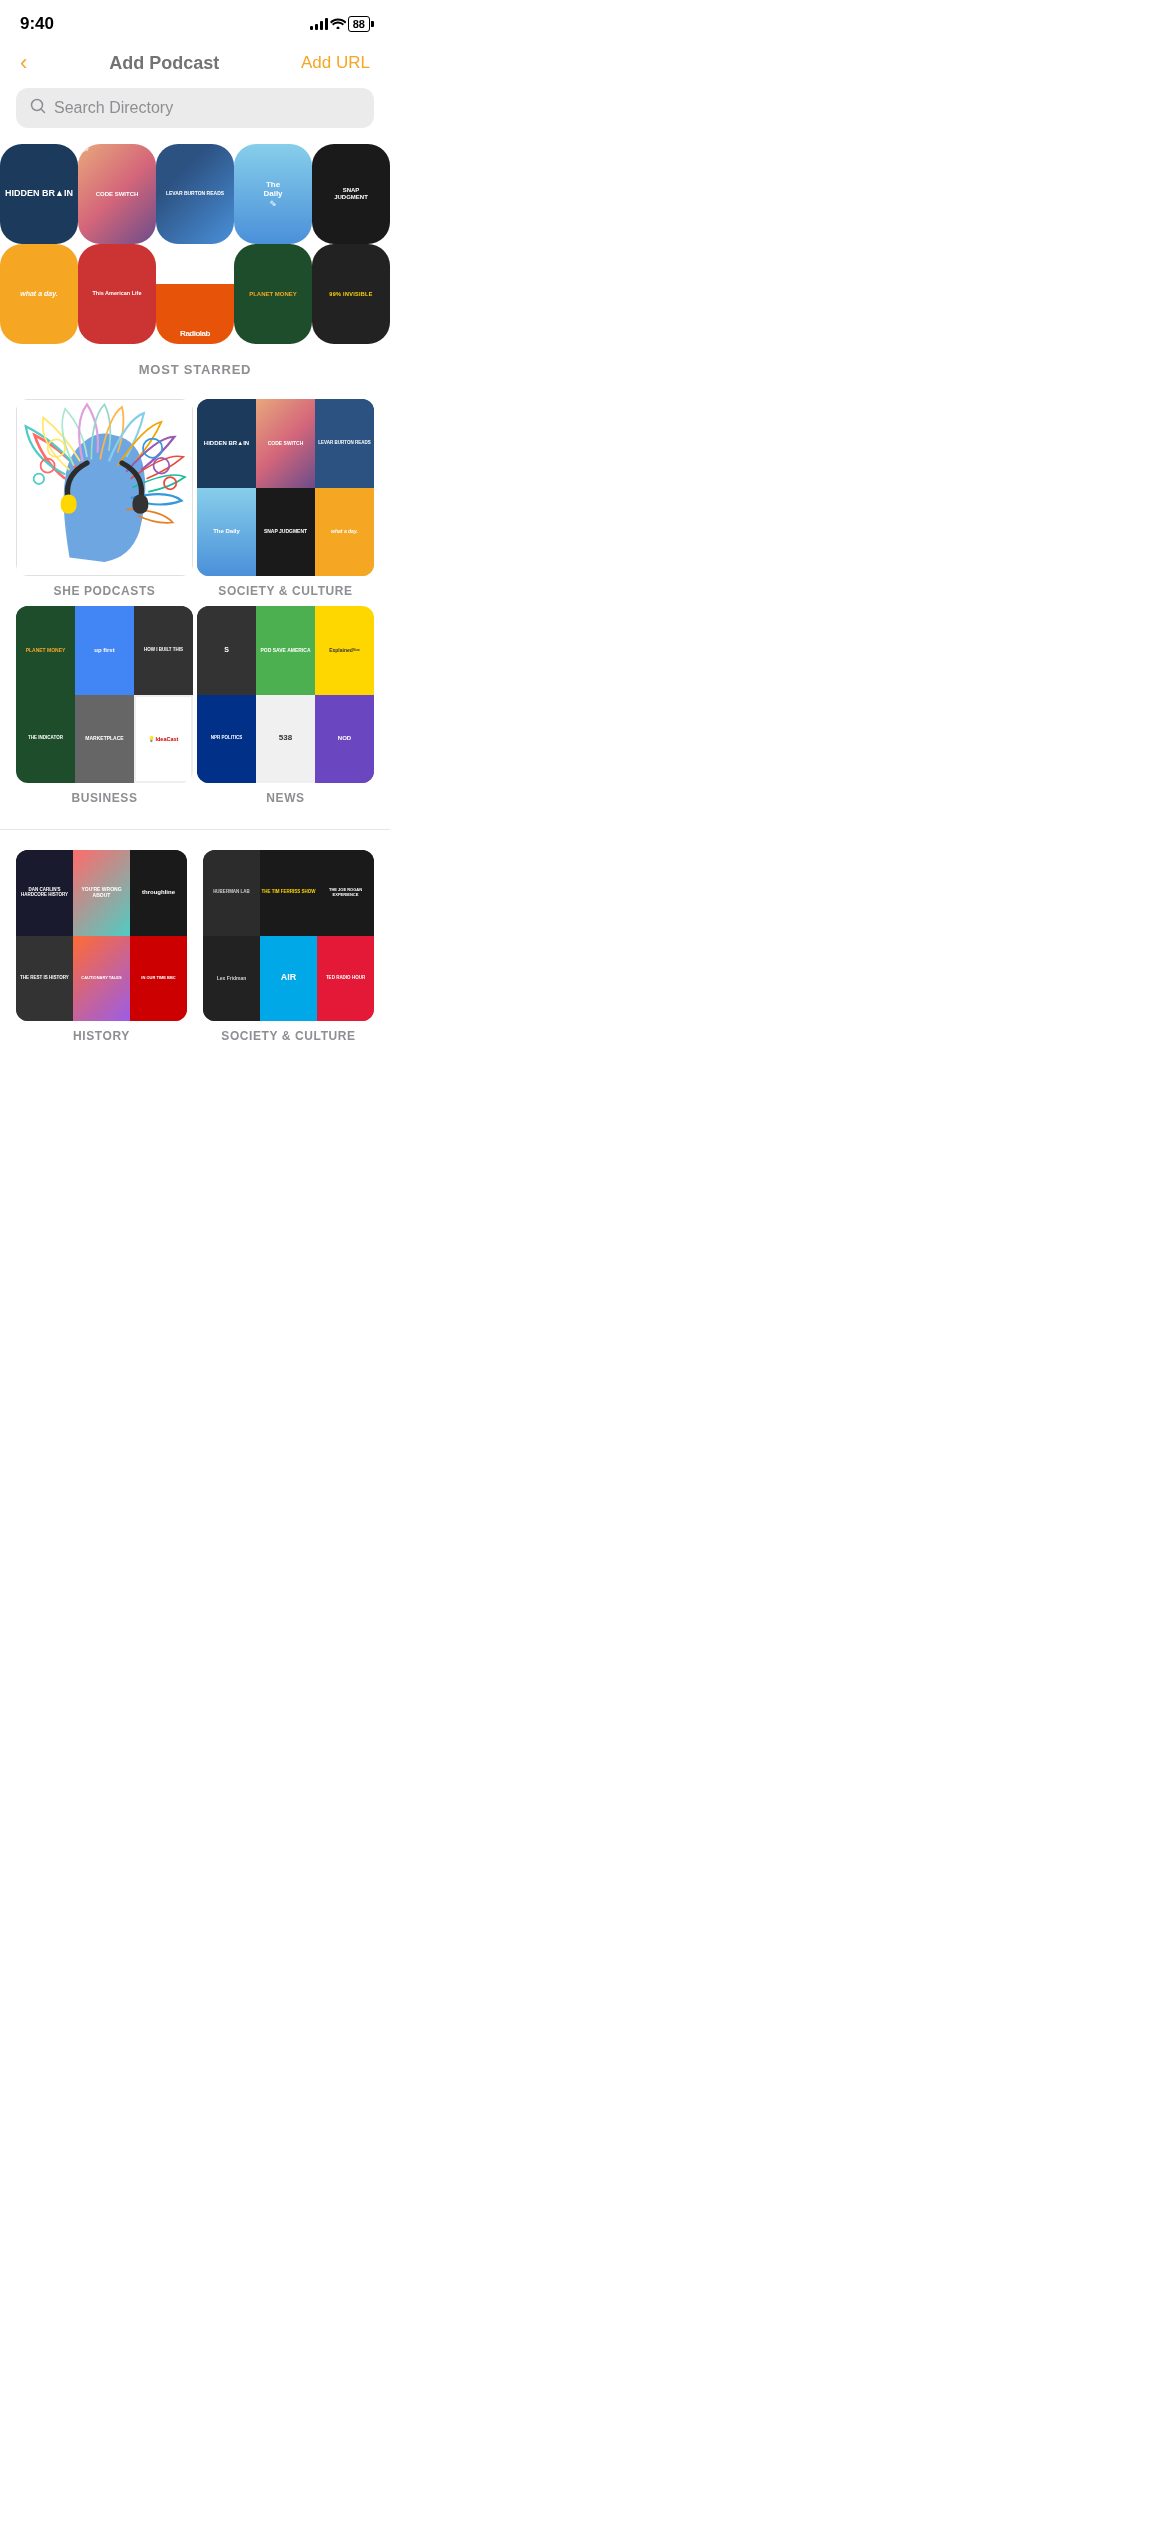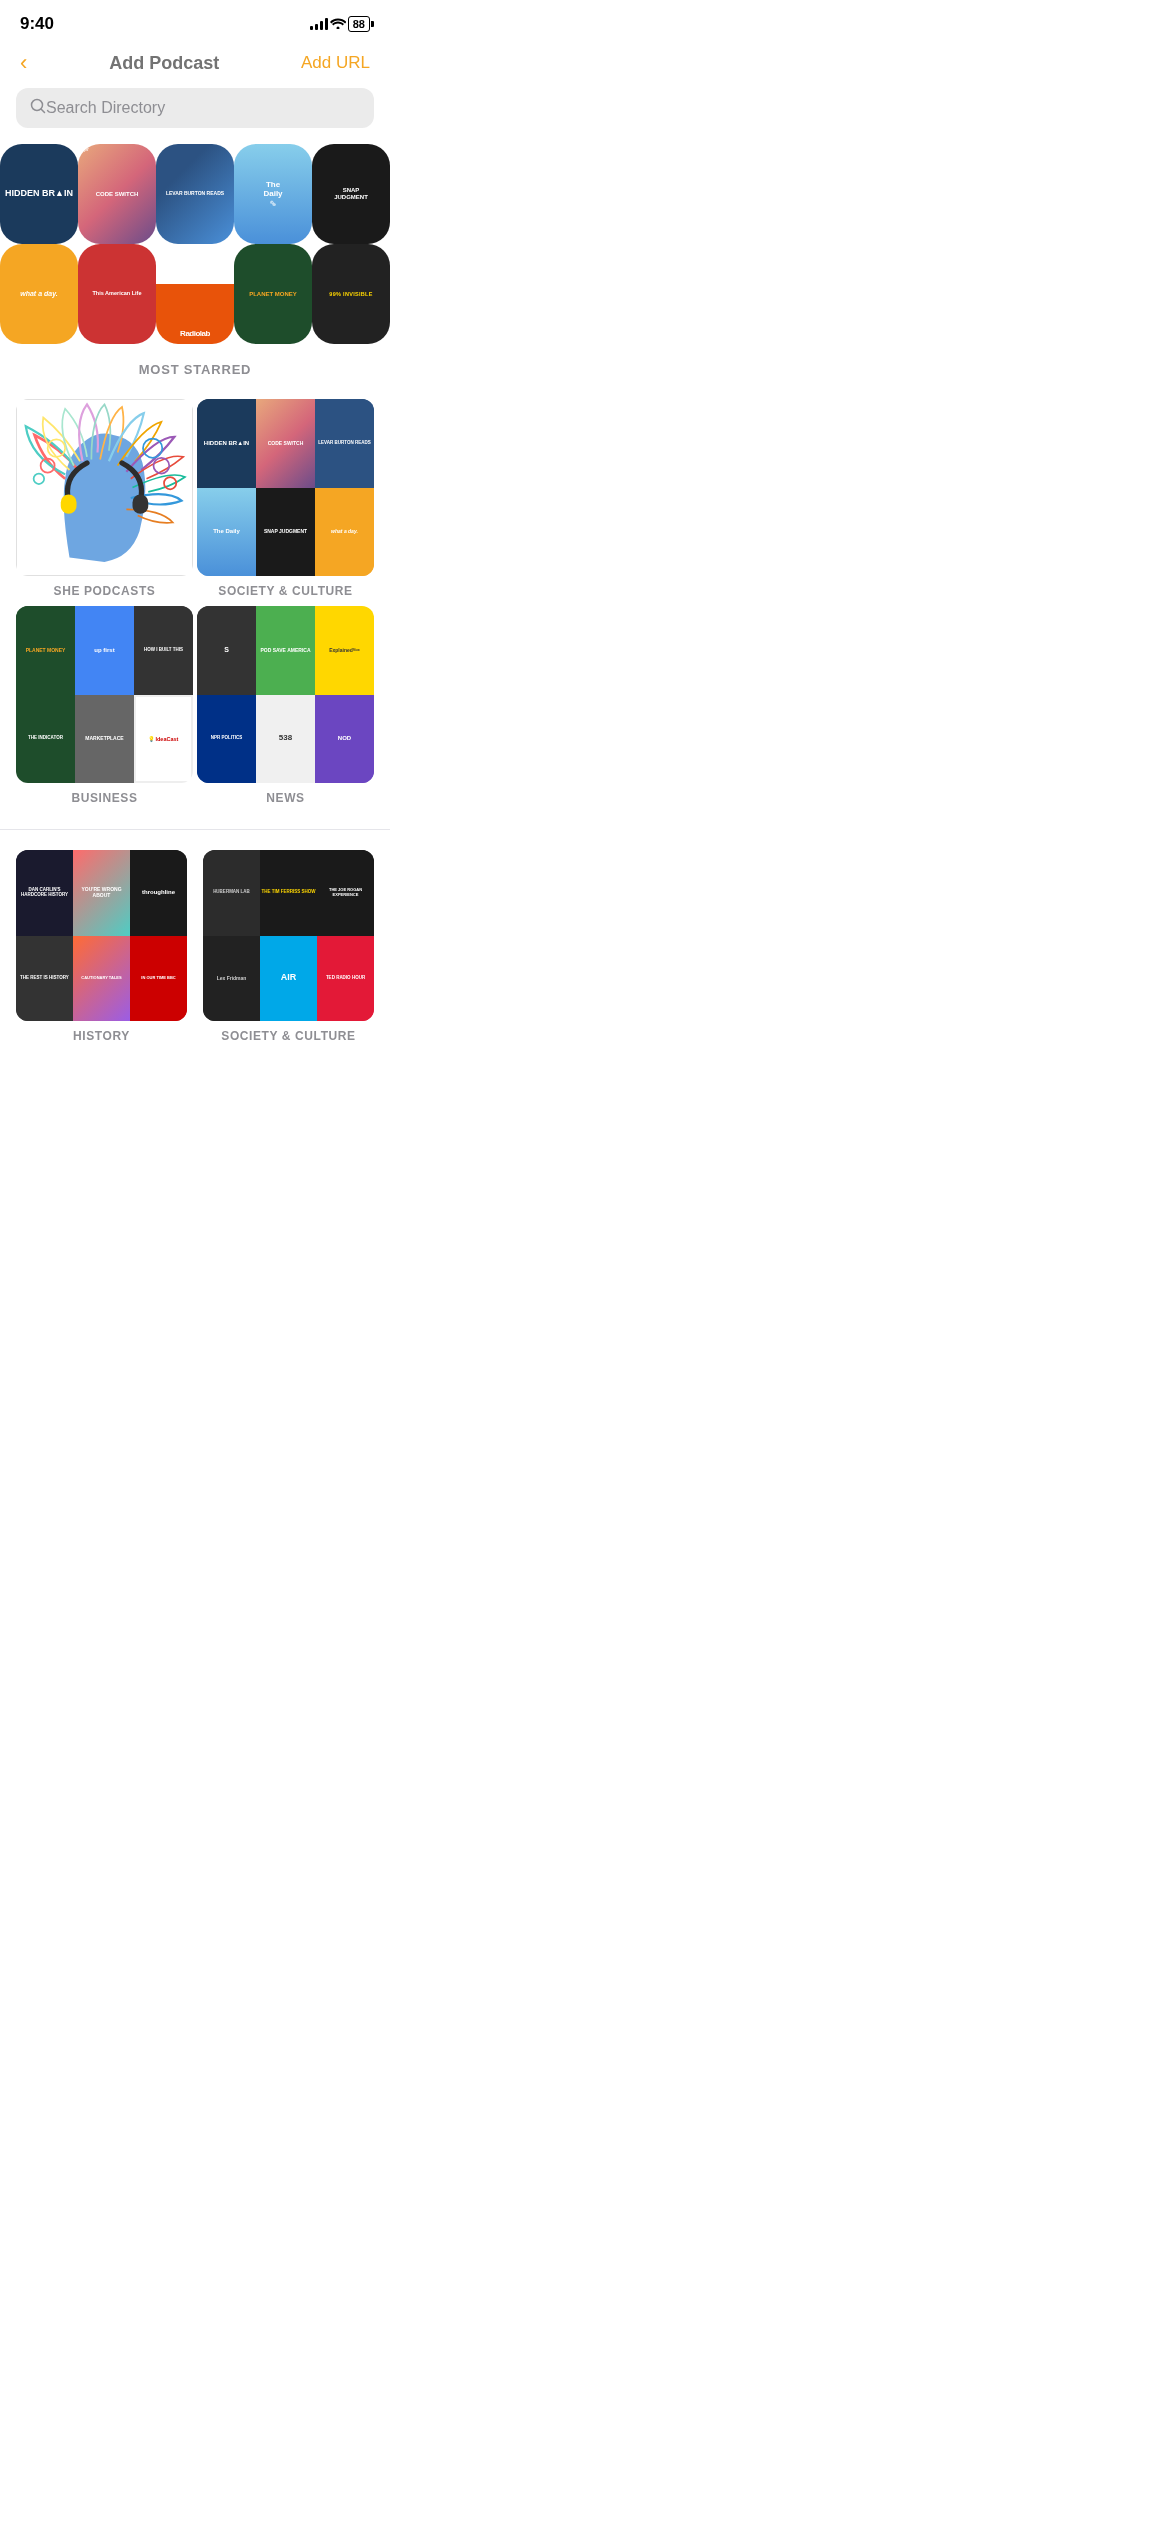--- a/index.html
+++ b/index.html
@@ -94,20 +94,21 @@
     .search-container {
       padding: 0 16px 16px 16px;
       background: #fff;
     }
     .search-bar {
       background: #EBEBEB;
       border-radius: 12px;
       display: flex;
       align-items: center;
       padding: 10px 14px;
+      gap: 8px;
     }
     .search-icon {
       font-size: 16px;
       color: #8E8E93;
     }
     .search-placeholder {
       font-size: 16px;
       color: #8E8E93;
     }
 

